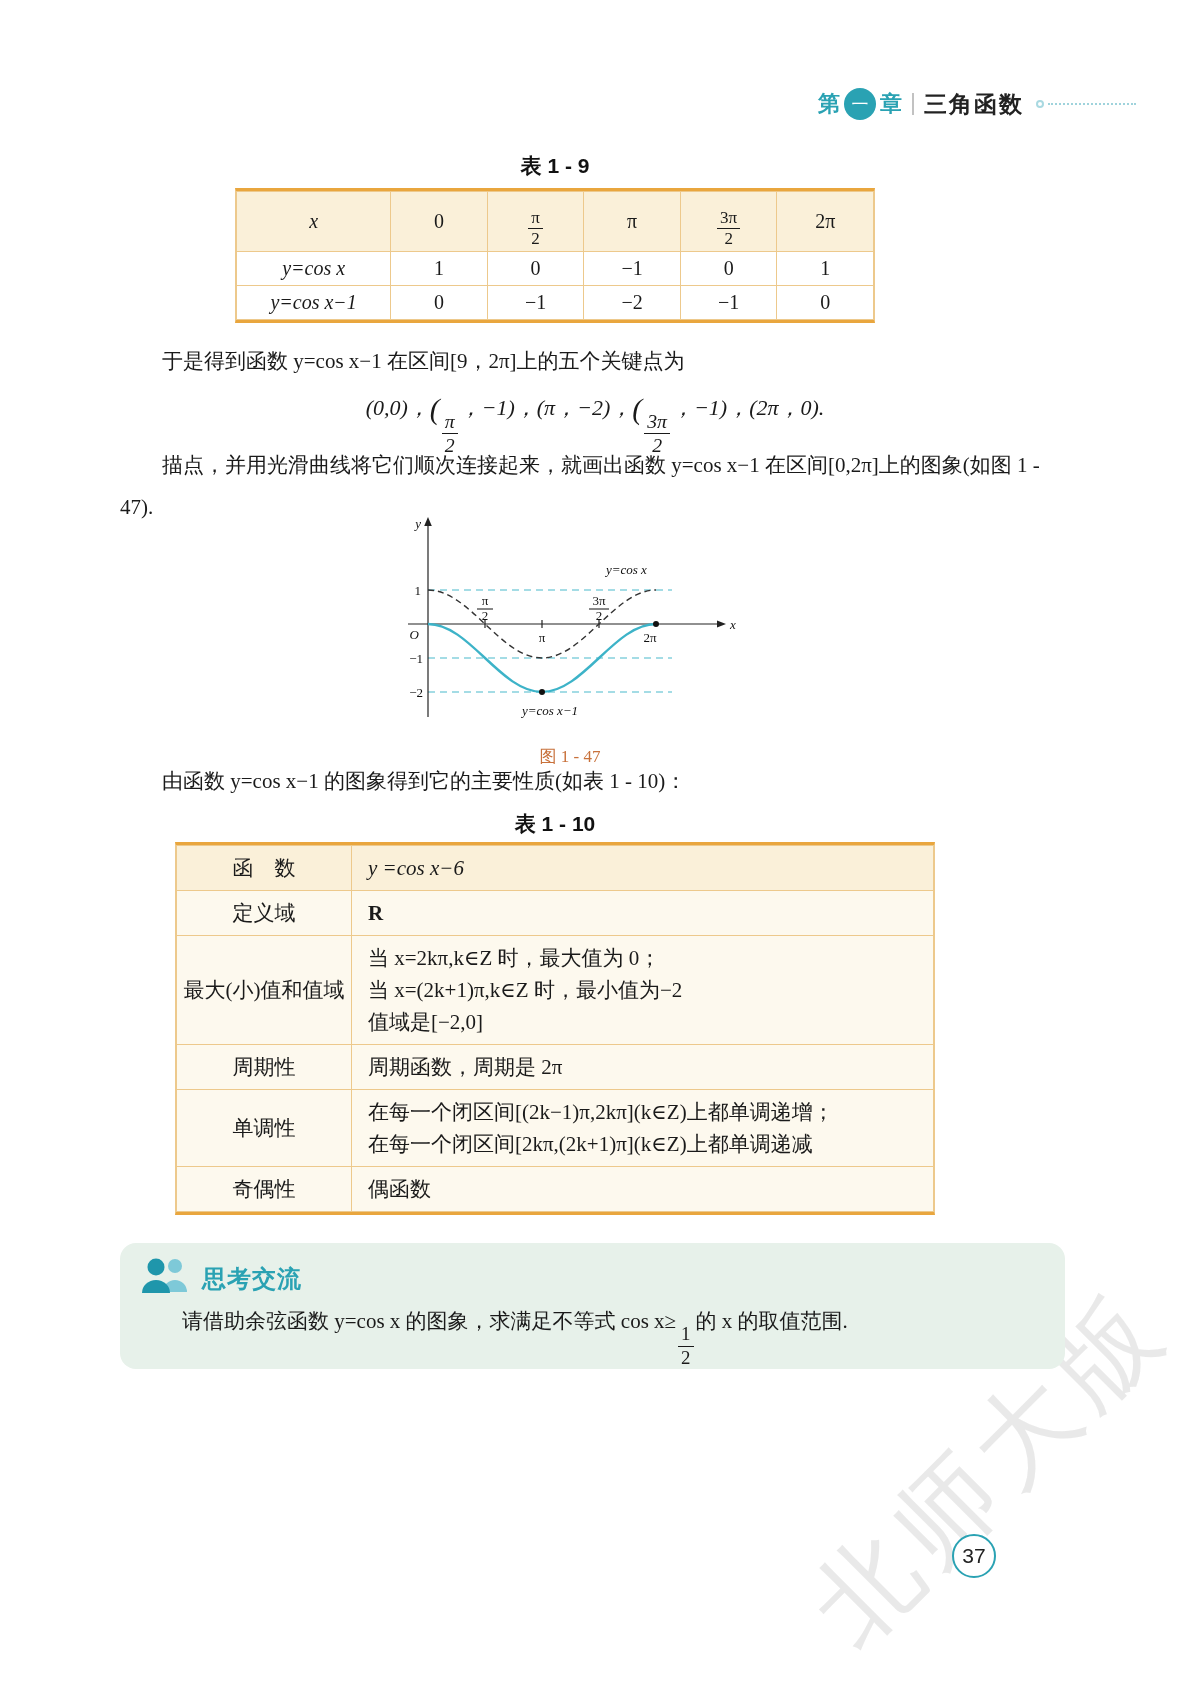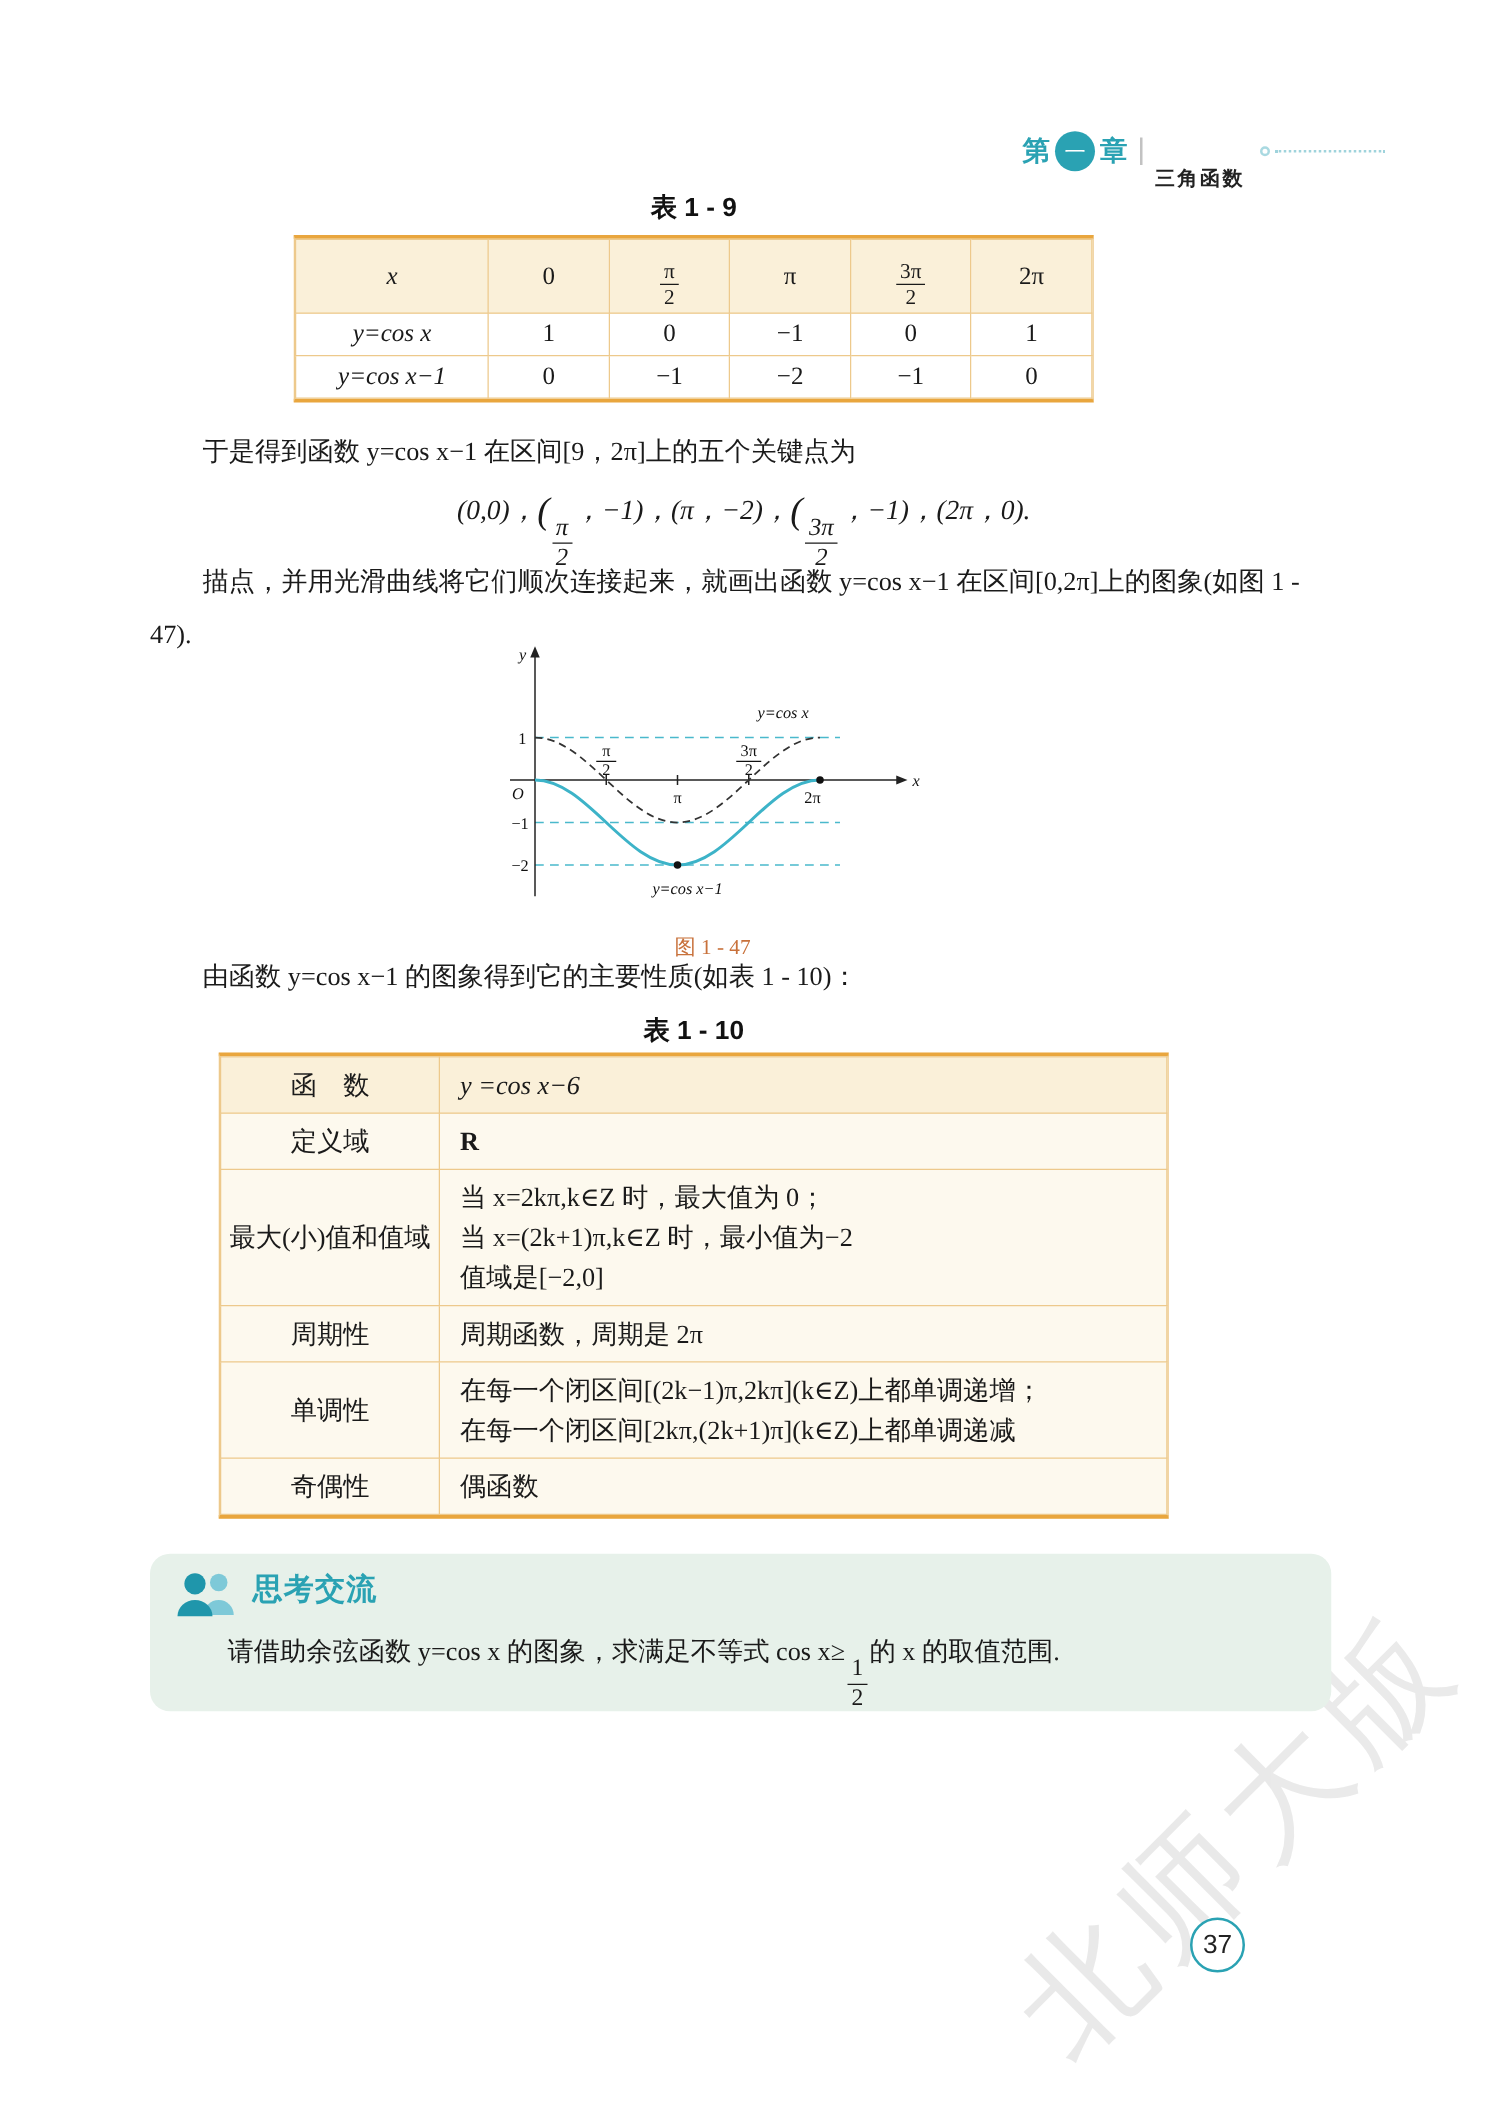--- a/index.html
+++ b/index.html
@@ -26,23 +26,22 @@
     font-family:"Liberation Sans",sans-serif;
   }
   .ch-circle {
     width:32px; height:32px; border-radius:50%; margin:0 4px;
     background:var(--teal,#2aa2b3); color:#fff; display:flex;
     align-items:center; justify-content:center; font-size:17px;
     font-family:"Liberation Sans",sans-serif;
   }
   .ch-div { width:2px; height:22px; background:#c2c2c2; margin:0 10px; }
   .ch-title {
-    font-size:16px; font-weight:bold; color:#222; letter-spacing:2px;
-    font-family:"Liberation Sans",sans-serif;
-    margin-top:45px;
+    font-size:23px; font-weight:bold; color:#222; letter-spacing:2px;
+    font-family:"Liberation Sans",sans-serif;
   }
   .ch-dot {
     width:8px; height:8px; border-radius:50%; margin-left:12px;
     border:2px solid #a9d9e1; background:#fff;
   }
   .ch-dots { width:88px; border-top:2px dotted #9fd3dc; margin-left:4px; }
 
   
   .frac {
     display:inline-flex; flex-direction:column; align-items:center;
@@ -120,21 +119,21 @@
     border:1px solid var(--orange-light,#edc98c);
     text-align:left; vertical-align:middle; padding:6px 16px; line-height:32px;
   }
   .t110-wrap tr.first th, .t110-wrap tr.first td { background:var(--cream,#faf0d9); }
 
   
   .think-box {
     top:1243px; left:120px; width:945px; height:126px;
     background:var(--green-box,#e7f1ea); border-radius:16px;
   }
-  .think-head { display:flex; align-items:flex-start; gap:10px; padding:12px 0 0 20px; }
+  .think-head { display:flex; align-items:flex-end; gap:10px; padding:12px 0 0 20px; }
   .think-title {
     color:var(--teal,#2aa2b3); font-weight:bold; font-size:24px;
     font-family:"Liberation Sans",sans-serif; letter-spacing:1px;
   }
   .think-text { padding:6px 30px 0 62px; font-size:21px; line-height:40px; }
 
   
   .page-num {
     top:1534px; left:952px; width:44px; height:44px; border-radius:50%;
     border:2px solid var(--teal,#2aa2b3); display:flex; align-items:center;

